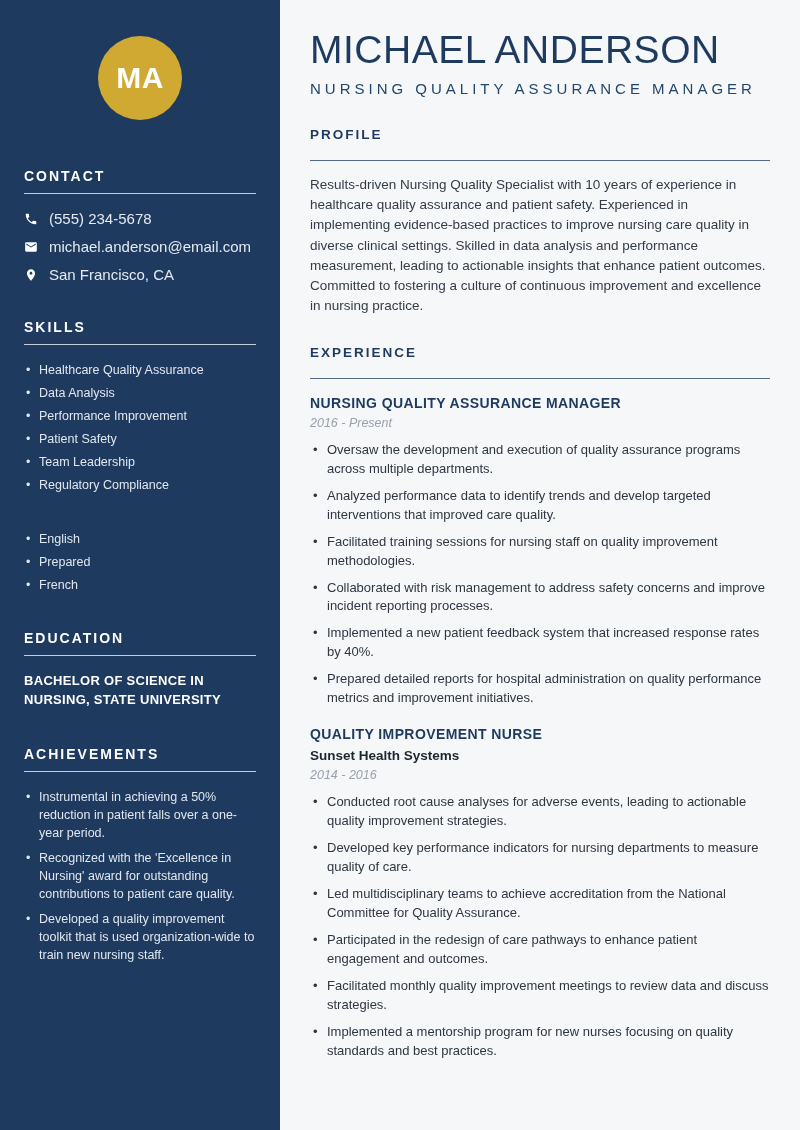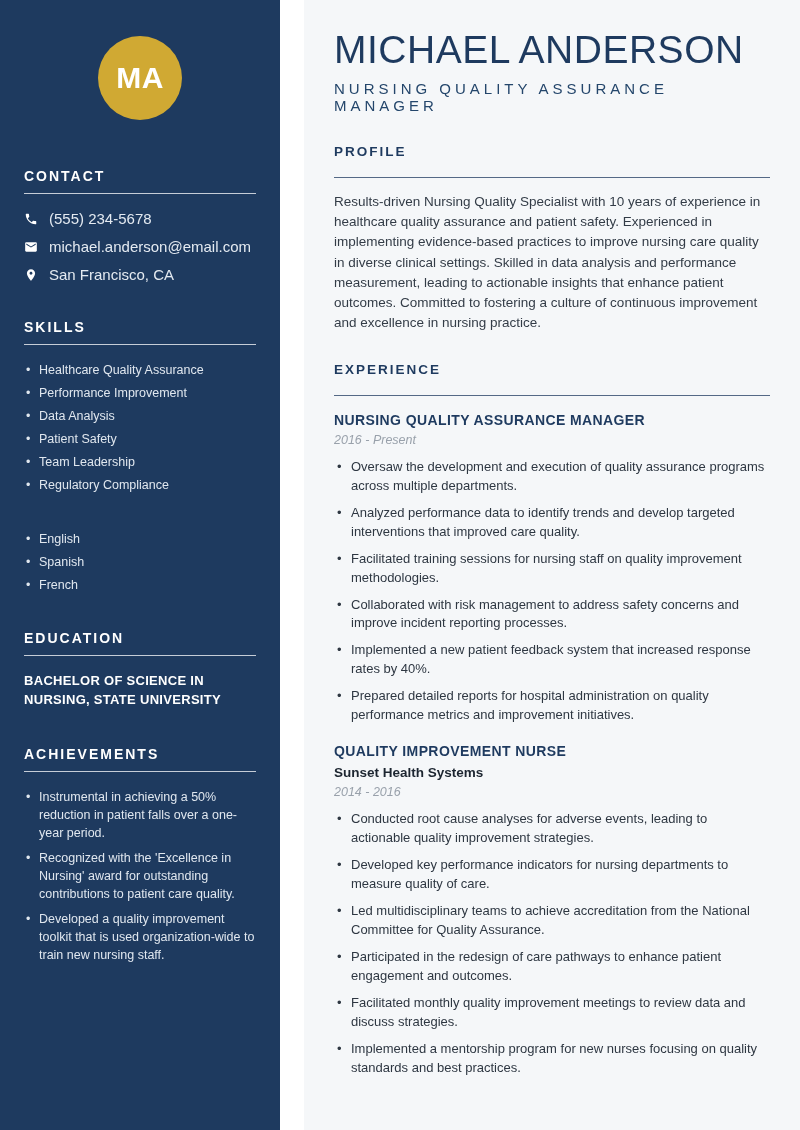--- a/index.html
+++ b/index.html
@@ -2,21 +2,21 @@
 <html><head>
 <meta charset="utf-8">
 <style>
   * { box-sizing: border-box; }
   html, body { margin: 0; padding: 0; }
   body {
     width: 800px; height: 1130px;
     font-family: "Liberation Sans", sans-serif;
     background: #ffffff;
   }
-  .page { width: 800px; height: 1130px; display: flex; overflow: hidden; gap: 24px; }
+  .page { width: 800px; height: 1130px; display: flex; overflow: hidden; }
 
   
   .sidebar {
     width: 280px; min-width: 280px; height: 100%;
     background: #1E3A5F; color: #DFE6EE;
     padding: 36px 24px 40px;
   }
   .avatar {
     width: 84px; height: 84px; border-radius: 50%;
     background: #D0A933; color: #ffffff;
@@ -125,33 +125,33 @@
         </span>
         <span>San Francisco, CA</span>
       </div>
     </section>
 
     <section class="side-section">
       <h2 class="side-title">SKILLS</h2>
       <ul class="side-list">
 
       <li>Healthcare Quality Assurance</li>
+          <li>Data Analysis</li>
           <li>Performance Improvement</li>
-          <li>Data Analysis</li>
           <li>Patient Safety</li>
           <li>Team Leadership</li>
           <li>Regulatory Compliance</li>
         </ul>
     </section>
 
     <section class="side-section">
       <ul class="side-list">
 
       <li>English</li>
-          <li>Spanish</li>
+          <li>Prepared</li>
           <li>French</li>
         </ul>
     </section>
 
     <section class="side-section">
       <h2 class="side-title">EDUCATION</h2>
       <p class="degree">BACHELOR OF SCIENCE IN NURSING, STATE UNIVERSITY</p>
     </section>
 
     <section class="side-section">

